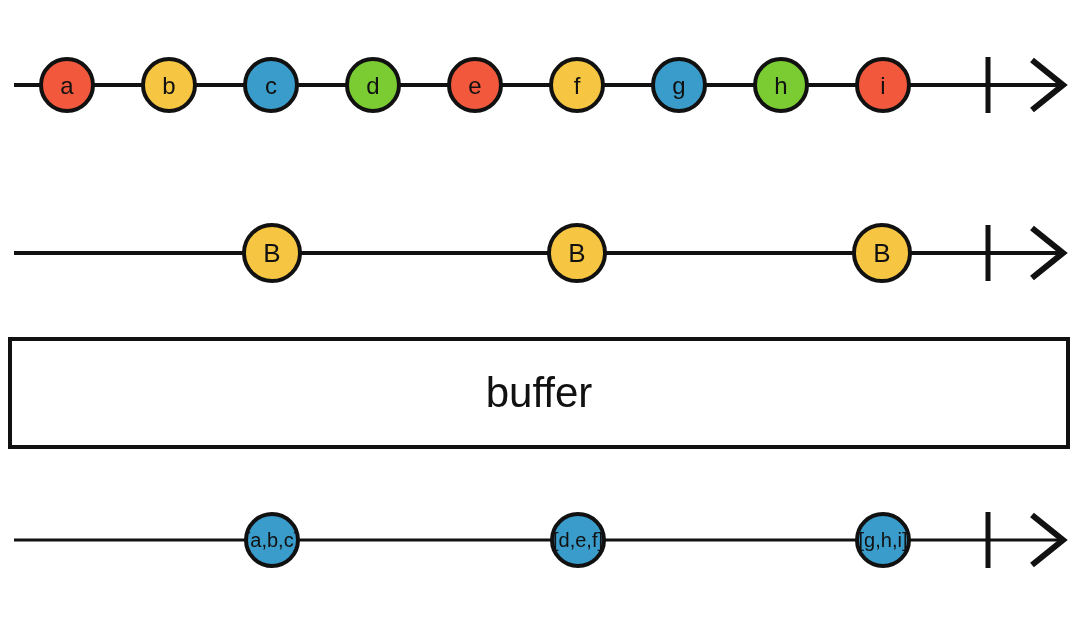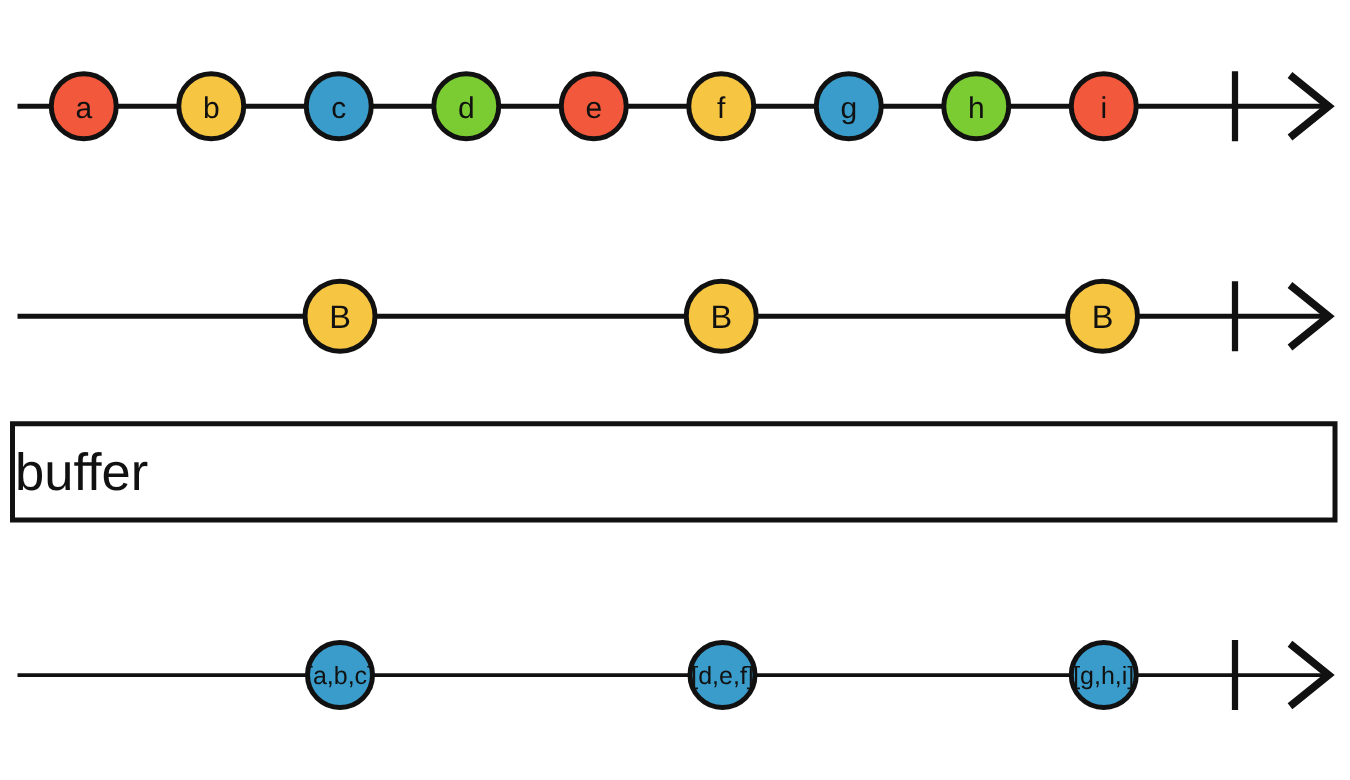--- a/index.html
+++ b/index.html
@@ -26,26 +26,27 @@
   }
   #diagram-svg text {
     font-family: "Liberation Sans", sans-serif;
     fill: #111111;
   }
   .operator-box {
     position: absolute;
     left: 8px;
     top: 337px;
     width: 1062px;
-    height: 81px;
+    height: 112px;
     box-sizing: border-box;
     border: 4px solid #111111;
     background: #ffffff;
     display: flex;
     align-items: center;
+    justify-content: center;
   }
   .operator-label {
     font-size: 42px;
     color: #111111;
     line-height: 1;
   }
 </style>
 </head>
 <body>
 

